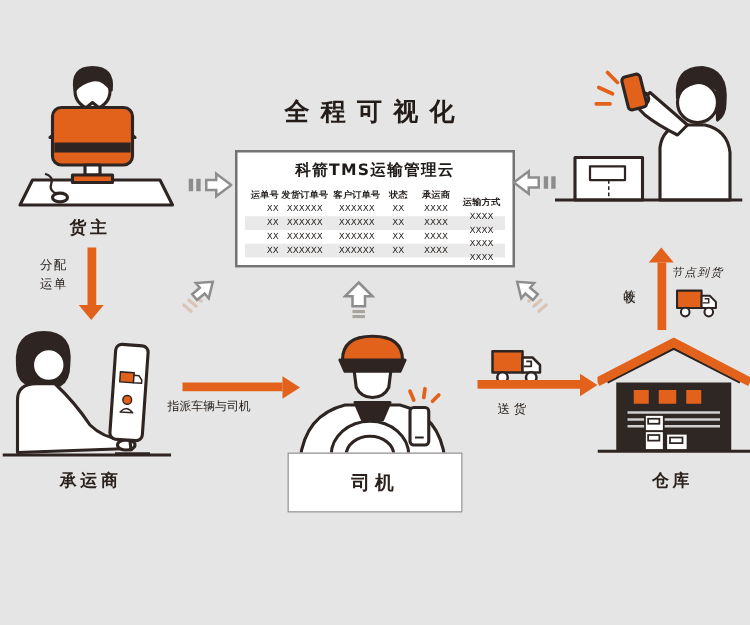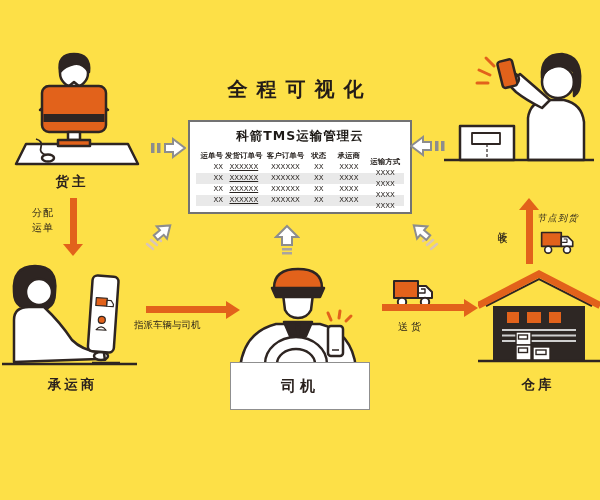--- a/index.html
+++ b/index.html
@@ -1,34 +1,34 @@
 <!DOCTYPE html>
 <html><head>
 <meta charset="utf-8">
 <style>
   html,body{margin:0;padding:0;}
   body{font-family:"DejaVu Sans","Liberation Sans",sans-serif;background:#fff;}
-  .canvas{position:relative;width:600px;height:500px;background:#fde047;overflow:hidden;}
+  .canvas{position:relative;width:600px;height:500px;background:#e5e5e5;overflow:hidden;}
   .abs{position:absolute;}
   .page-title{left:0;right:0;top:76px;text-align:center;font-size:20px;font-weight:bold;
     letter-spacing:9px;color:#231c18;}
   .actor-label{font-size:13.5px;font-weight:600;color:#2a211d;letter-spacing:3px;text-align:center;}
   .flow-label{font-size:10px;color:#241d18;letter-spacing:1px;}
   
   .panel{left:188px;top:120px;width:224px;height:94px;background:#fff;border:2px solid #737373;
     box-sizing:border-box;}
   .panel-title{text-align:center;font-size:12.5px;font-weight:bold;color:#1e1a17;
     letter-spacing:1px;margin:6px 0 4px;}
   .trow{display:flex;align-items:center;height:11px;}
   .trow.alt{background:#e9e9e9;}
   .trow.head{height:13px;}
   .tcell{text-align:center;font-size:7px;color:#2a2522;line-height:1;overflow:hidden;white-space:nowrap;}
   .tcell.th{font-size:7.5px;font-weight:bold;}
   .tcell:nth-child(1){width:13%;text-align:right;}
-  .tcell:nth-child(2){width:20%;text-decoration:underline;}
+  .tcell:nth-child(2){width:20%;}
   .tcell:nth-child(3){width:20%;}
   .tcell:nth-child(4){width:12%;}
   .tcell:nth-child(5){width:17%;}
   .tcell:nth-child(6){width:18%;margin-top:12px;}
   .tbl{margin:0 6px;}
   
   .obar{background:#e2621b;}
   .tri{width:0;height:0;}
   .tri.right{border-left:14px solid #e2621b;border-top:9px solid transparent;border-bottom:9px solid transparent;}
   .tri.down{border-top:12px solid #e2621b;border-left:10px solid transparent;border-right:10px solid transparent;}

